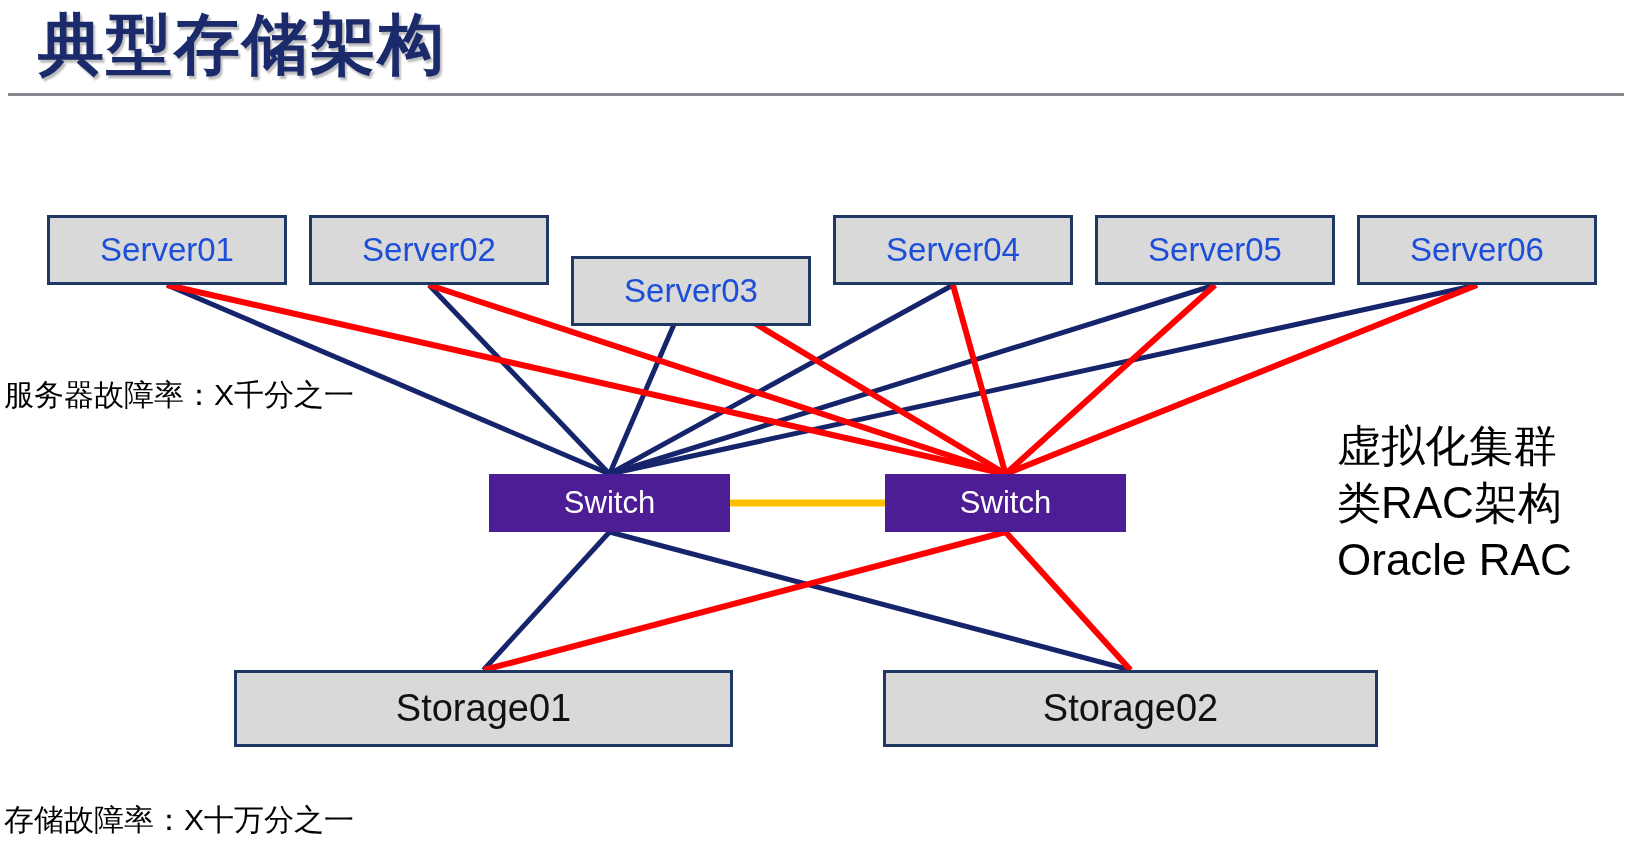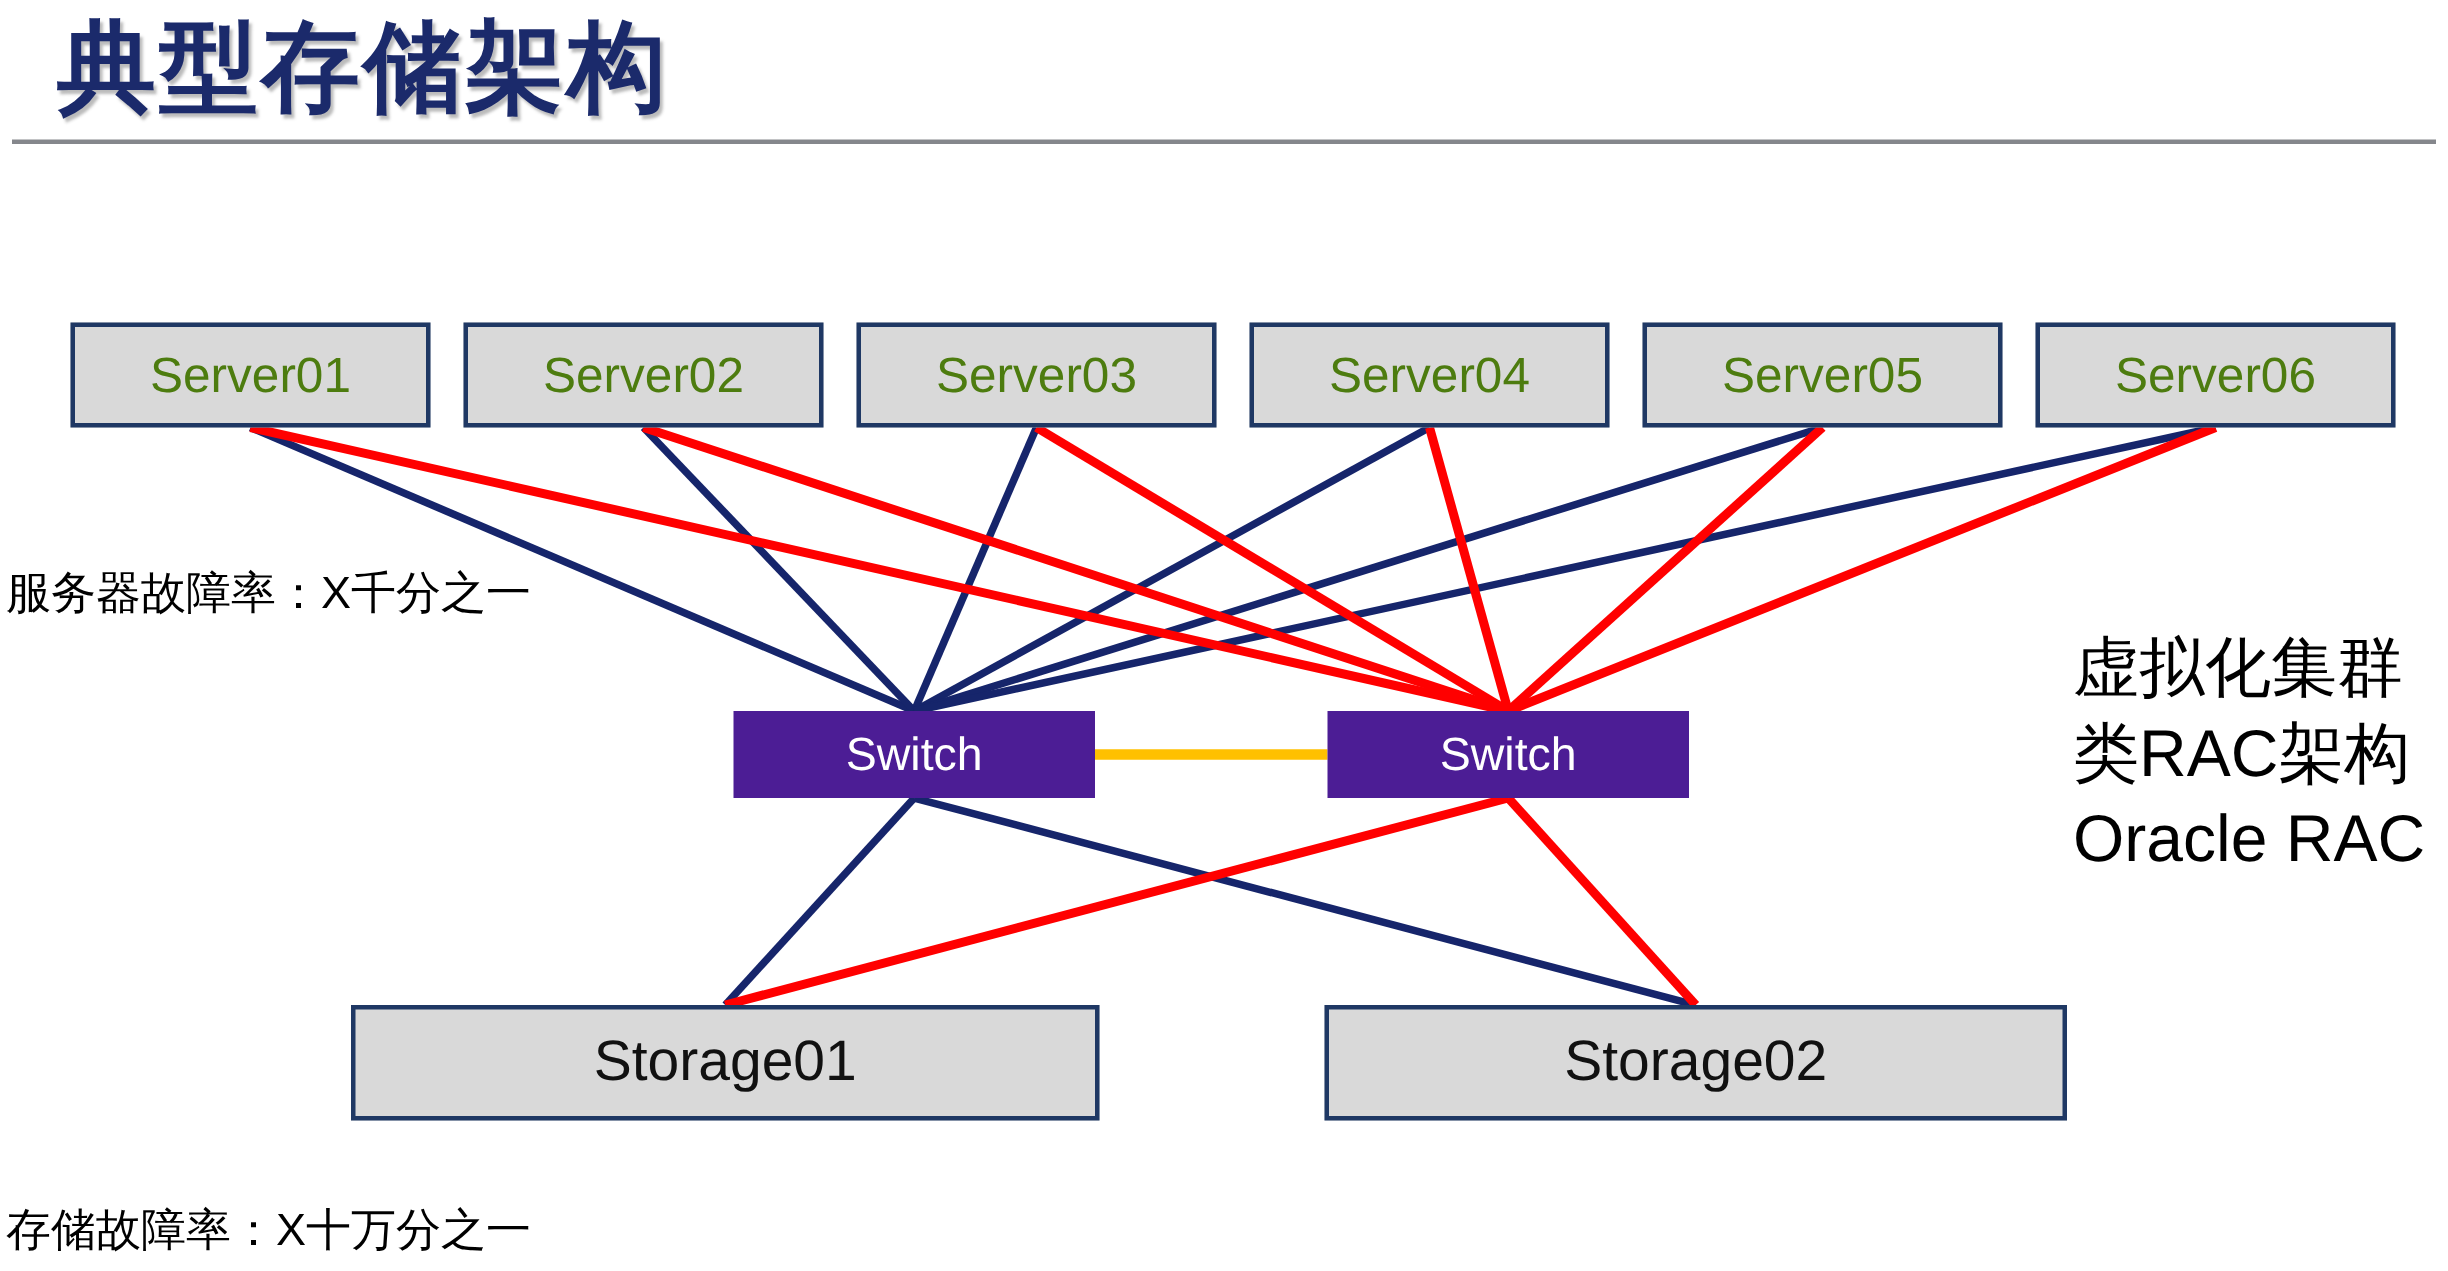--- a/index.html
+++ b/index.html
@@ -49,26 +49,26 @@
     align-items: center;
     justify-content: center;
     white-space: nowrap;
   }
   .server {
     top: 215px;
     width: 240px;
     height: 70px;
     background: #d9d9d9;
     border: 3px solid #1f3864;
-    color: #4d7c0f;
+    color: #1d4ed8;
     font-size: 33px;
   }
   #server-01 { left: 47px; }
   #server-02 { left: 309px; }
-  #server-03 { left: 571px; }
+  #server-03 { left: 571px; margin-top: 41px; }
   #server-04 { left: 833px; }
   #server-05 { left: 1095px; }
   #server-06 { left: 1357px; }
 
   .switch {
     top: 474px;
     width: 241px;
     height: 58px;
     background: #4c1d95;
     color: #ffffff;
@@ -94,21 +94,21 @@
     font-size: 30px;
     color: #000000;
     white-space: nowrap;
   }
   #server-rate  { left: 4px; top: 375px; }
   #storage-rate { left: 4px; top: 760px; margin-top: 40px; }
 
   .note {
     position: absolute;
     z-index: 2;
-    left: 1382px;
+    left: 1337px;
     top: 417px;
     font-size: 44px;
     line-height: 57px;
     color: #000000;
     white-space: nowrap;
   }
 </style>
 </head>
 <body>
 

